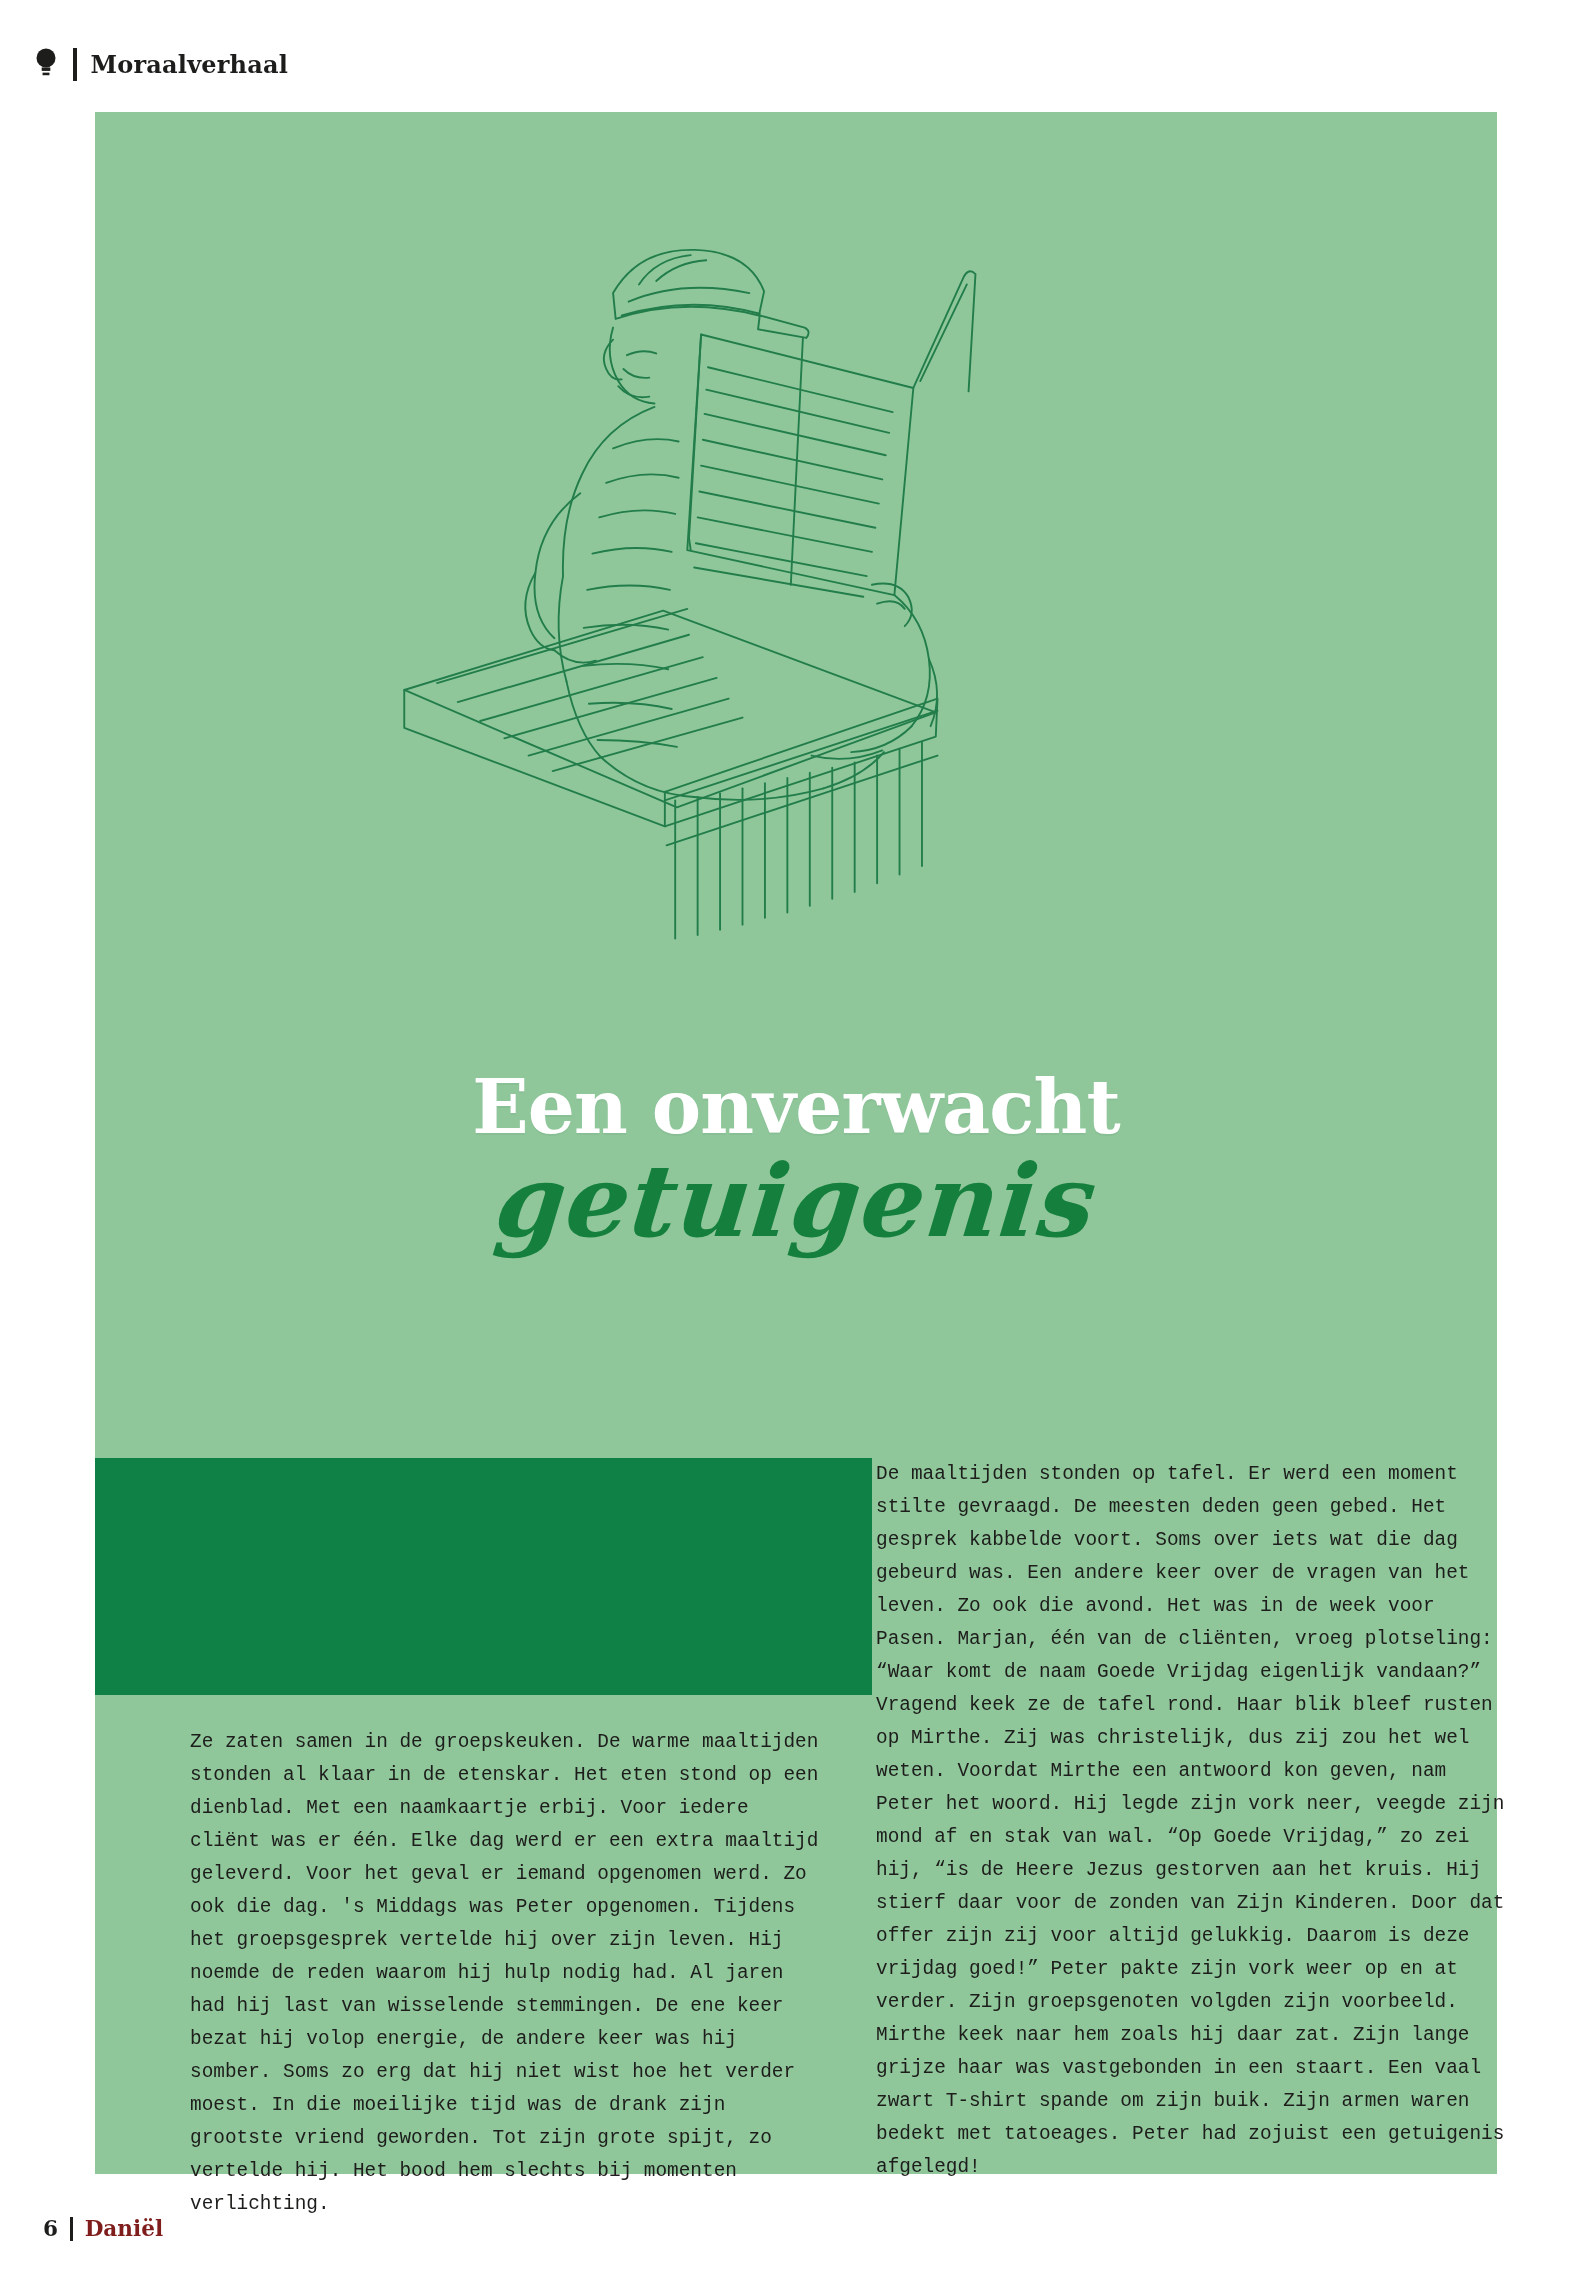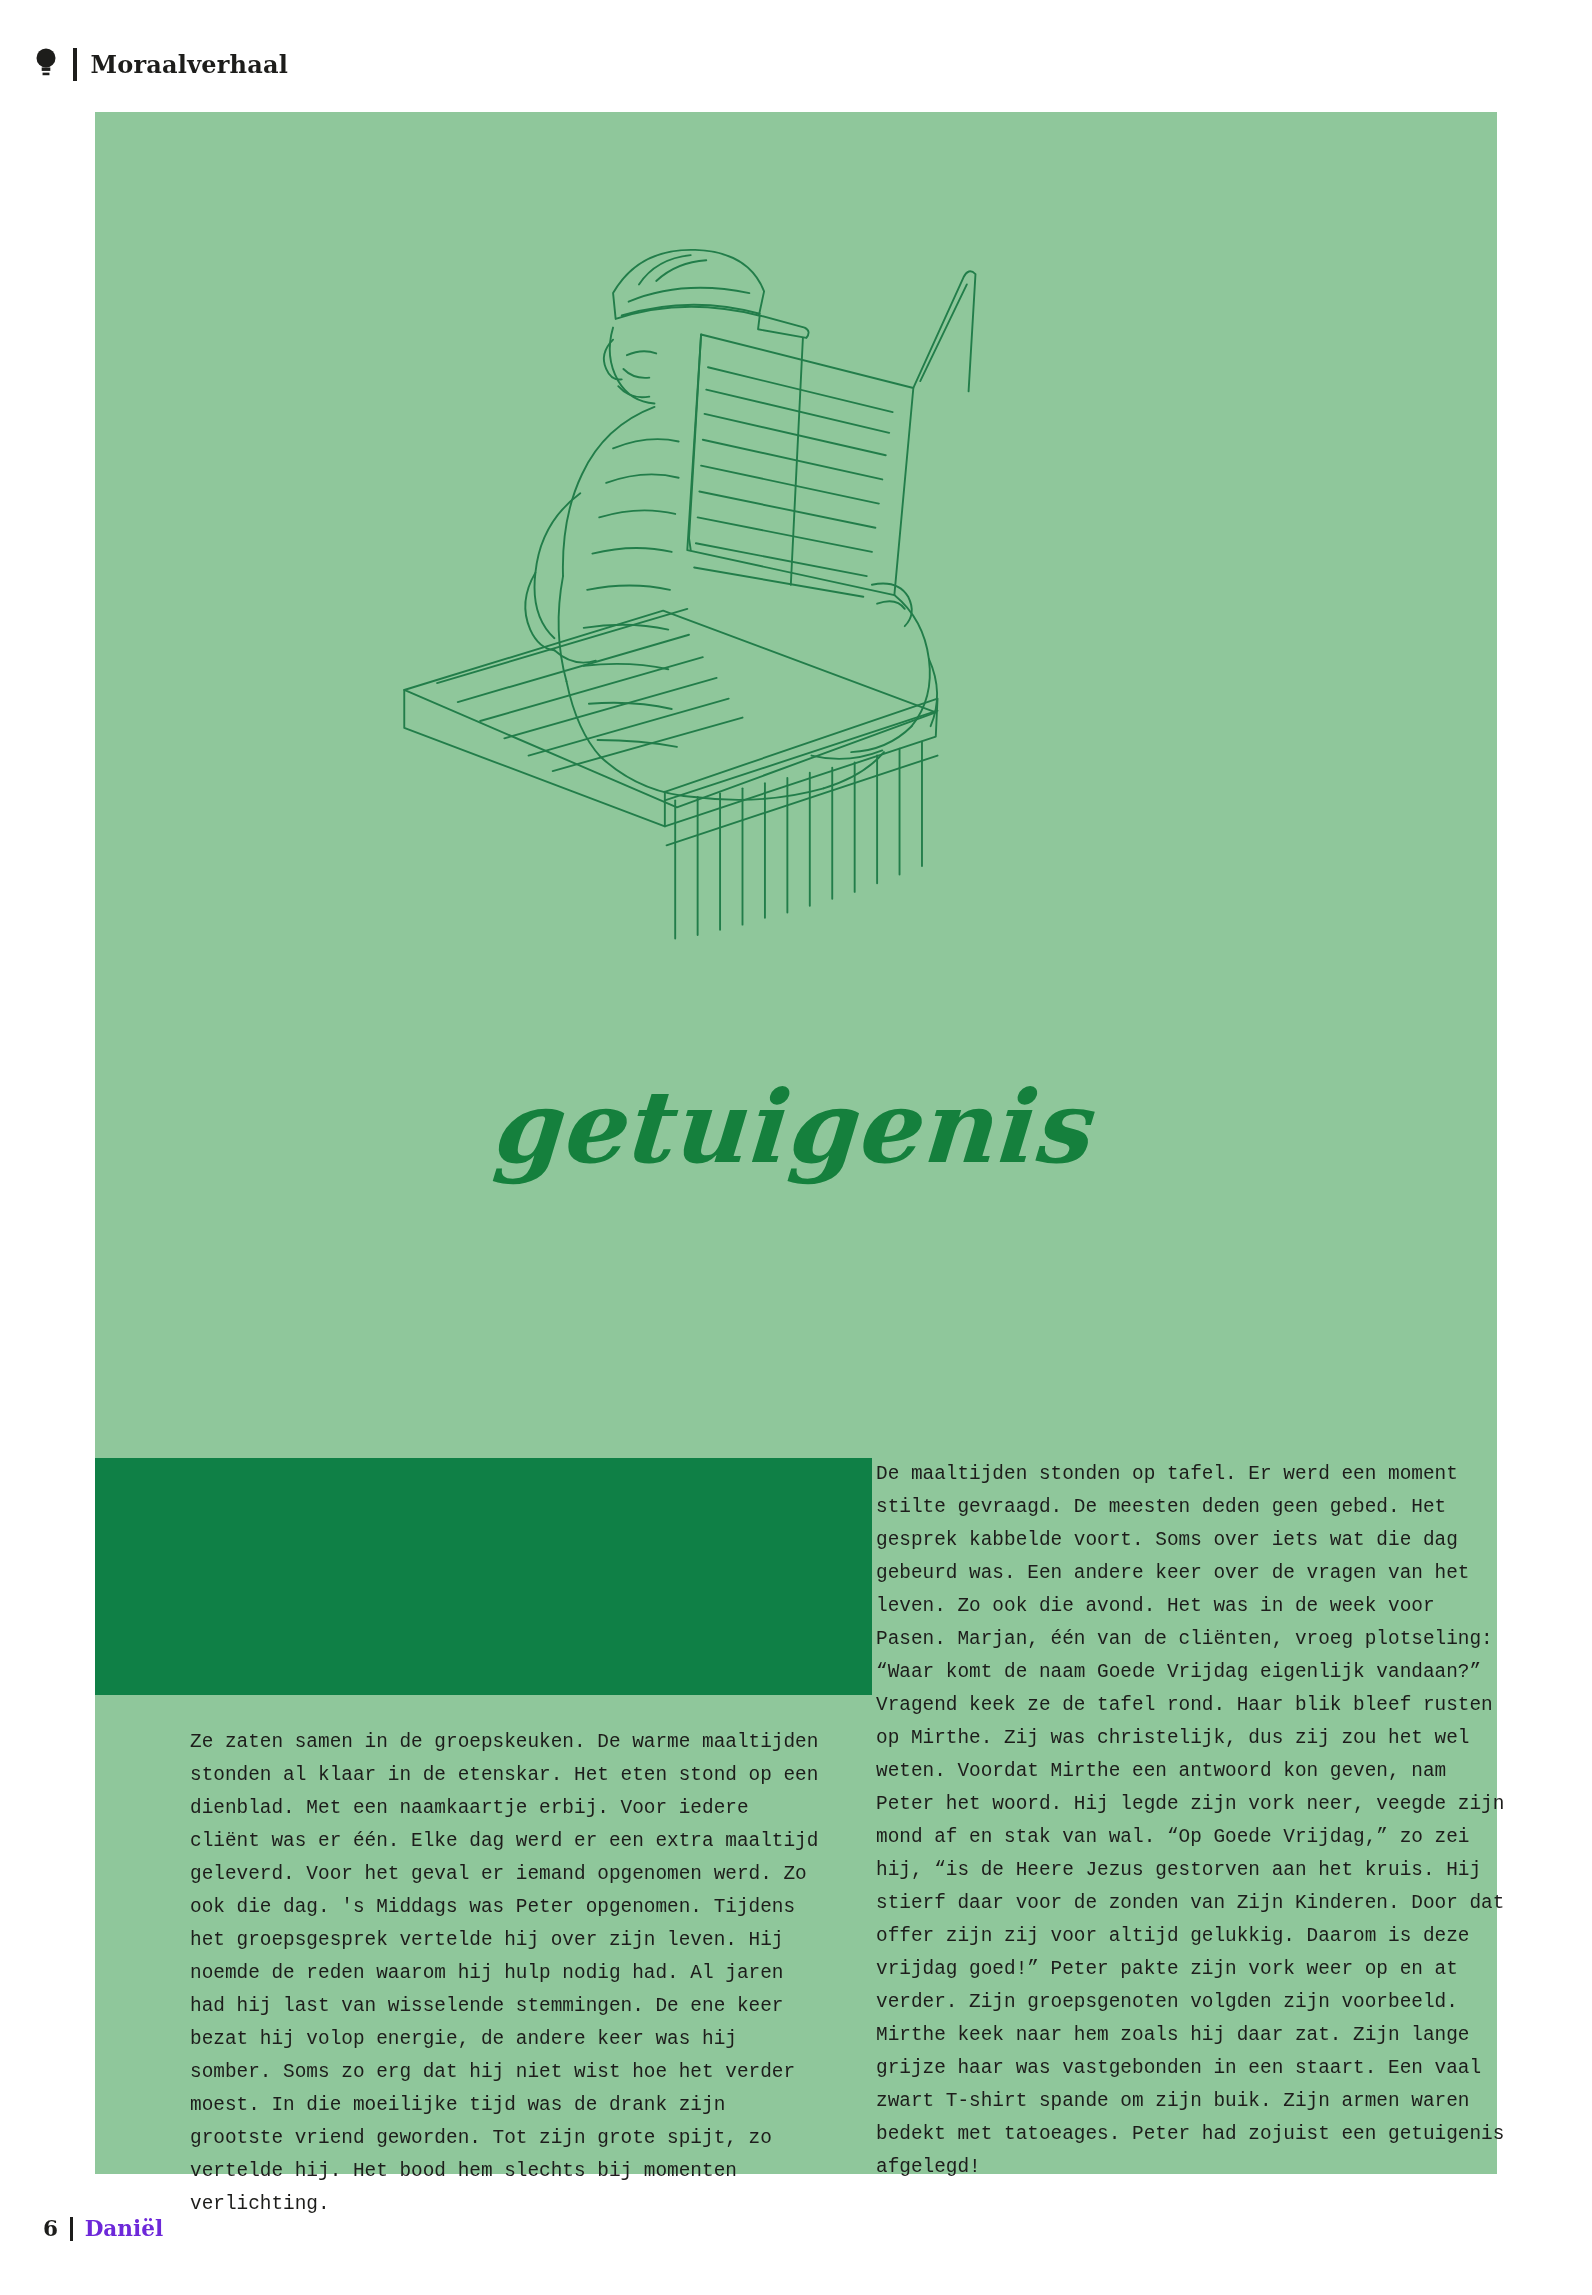--- a/index.html
+++ b/index.html
@@ -175,21 +175,21 @@
     left: 43px;
     bottom: 54px;
     display: flex;
     align-items: center;
     gap: 12px;
     font-family: "DejaVu Serif", serif;
     font-size: 21.6px;
   }
   .footer-pagenum { font-weight: bold; color: #1d1d1b; }
   .footer-sep { width: 2.6px; height: 24px; background: #1d1d1b; }
-  .footer-name { font-weight: bold; color: #6d28d9; }
+  .footer-name { font-weight: bold; color: #7f1d1d; }
 </style>
 </head>
 <body>
 
 <div class="page-header">
   <span class="header-icon">
     <svg width="26" height="38" viewBox="0 0 30 44">
       <circle cx="15" cy="15" r="11" fill="#1d1d1b"></circle>
       <rect x="10" y="26" width="10" height="4" fill="#1d1d1b"></rect>
       <rect x="11" y="32" width="8" height="3" fill="#1d1d1b"></rect>
@@ -287,20 +287,21 @@
         <path d="M270 504 q50 -10 96 0"></path>
         <path d="M266 548 q52 -8 98 2"></path>
         <path d="M266 592 q52 -6 98 4"></path>
         <path d="M272 636 q52 -4 96 6"></path>
         <path d="M282 678 q50 0 92 8"></path>
       </g>
     </svg>
   </div>
 
   <div class="title-block">
+    <div class="title-line1">Een onverwacht</div>
     <div class="title-line2">getuigenis</div>
   </div>
 
   <div class="kids-box">
   </div>
 
   <div class="columns">
     <div class="col col-left">
       <p>Ze zaten samen in de groepskeuken. De warme maaltijden stonden al klaar in de etenskar. Het eten stond op een dienblad. Met een naamkaartje erbij. Voor iedere cliënt was er één. Elke dag werd er een extra maaltijd geleverd. Voor het geval er iemand opgenomen werd. Zo ook die dag. 's Middags was Peter opgenomen. Tijdens het groepsgesprek vertelde hij over zijn leven. Hij noemde de reden waarom hij hulp nodig had. Al jaren had hij last van wisselende stemmingen. De ene keer bezat hij volop energie, de andere keer was hij somber. Soms zo erg dat hij niet wist hoe het verder moest. In die moeilijke tijd was de drank zijn grootste vriend geworden. Tot zijn grote spijt, zo vertelde hij. Het bood hem slechts bij momenten verlichting.</p>
     </div>

